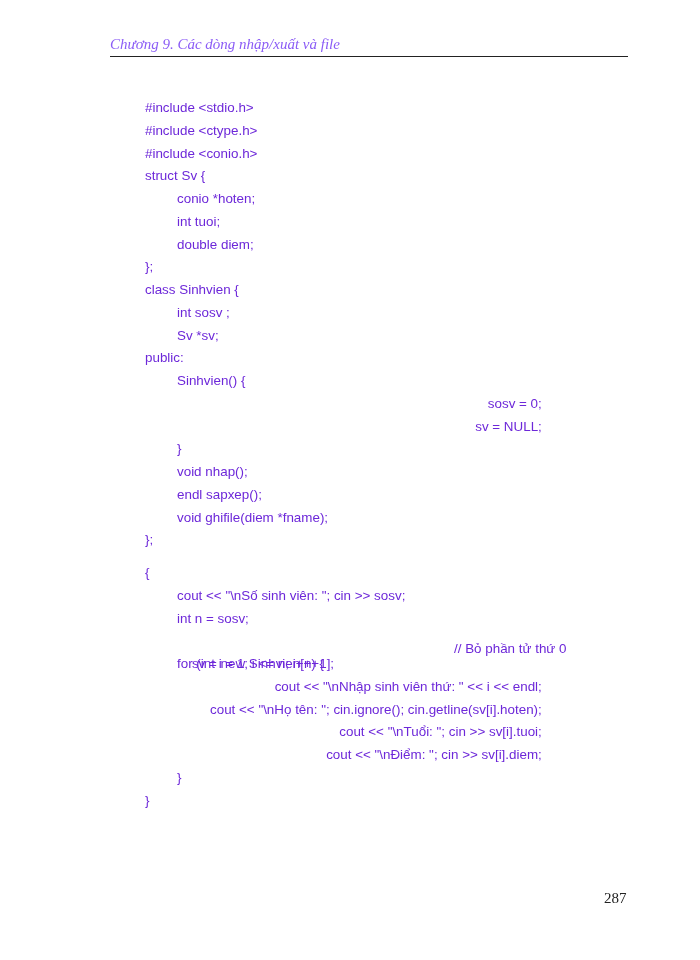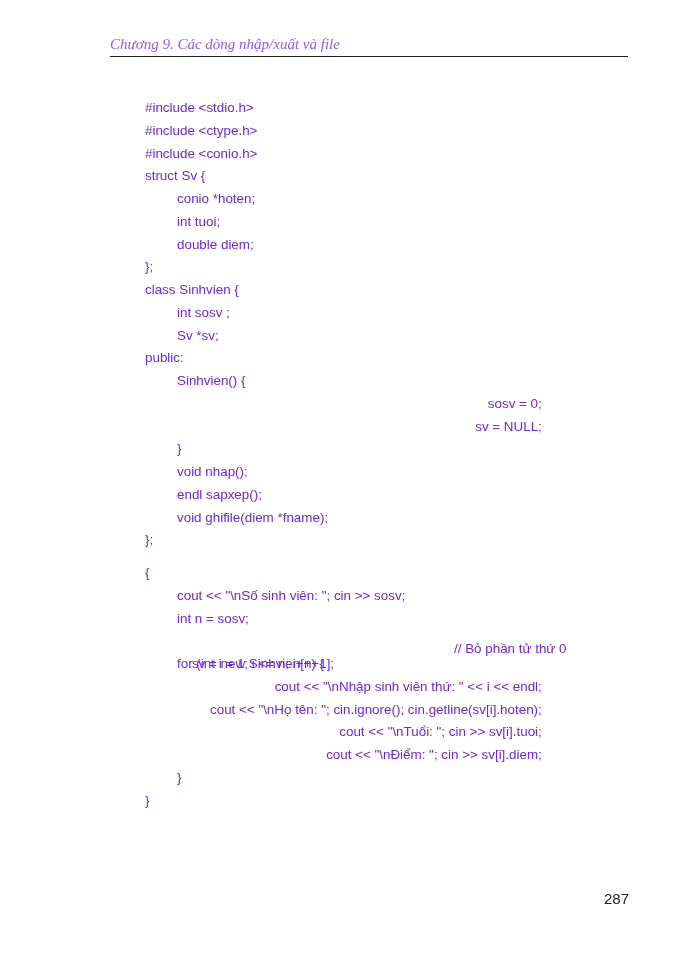--- a/index.html
+++ b/index.html
@@ -15,21 +15,21 @@
     position: absolute; left: 145px; top: 97px;
     font-family: "Liberation Sans", sans-serif; font-size: 13.4px; color: #6d28d9;
   }
   .line { height: 22.75px; line-height: 22.75px; white-space: pre; position: relative; }
   .ind1 { padding-left: 32px; }
   .ind2 { padding-left: 65px; text-align: right; }
   .gap { height: 10px; }
   .comment { position: absolute; left: 265px; top: 8px; margin-left: 44px; }
   .page-number {
     position: absolute; left: 604px; top: 890px;
-    font-family: Liberation Sans, sans-serif; font-size: 15px; color: #222;
+    font-family: Liberation Serif, serif; font-size: 15px; color: #222;
   }
 </style>
 </head>
 <body>
 
 <div class="header">Chương 9. Các dòng nhập/xuất và file</div>
 
 <div class="code">
   <div class="line">#include &lt;stdio.h&gt;</div>
   <div class="line">#include &lt;ctype.h&gt;</div>

